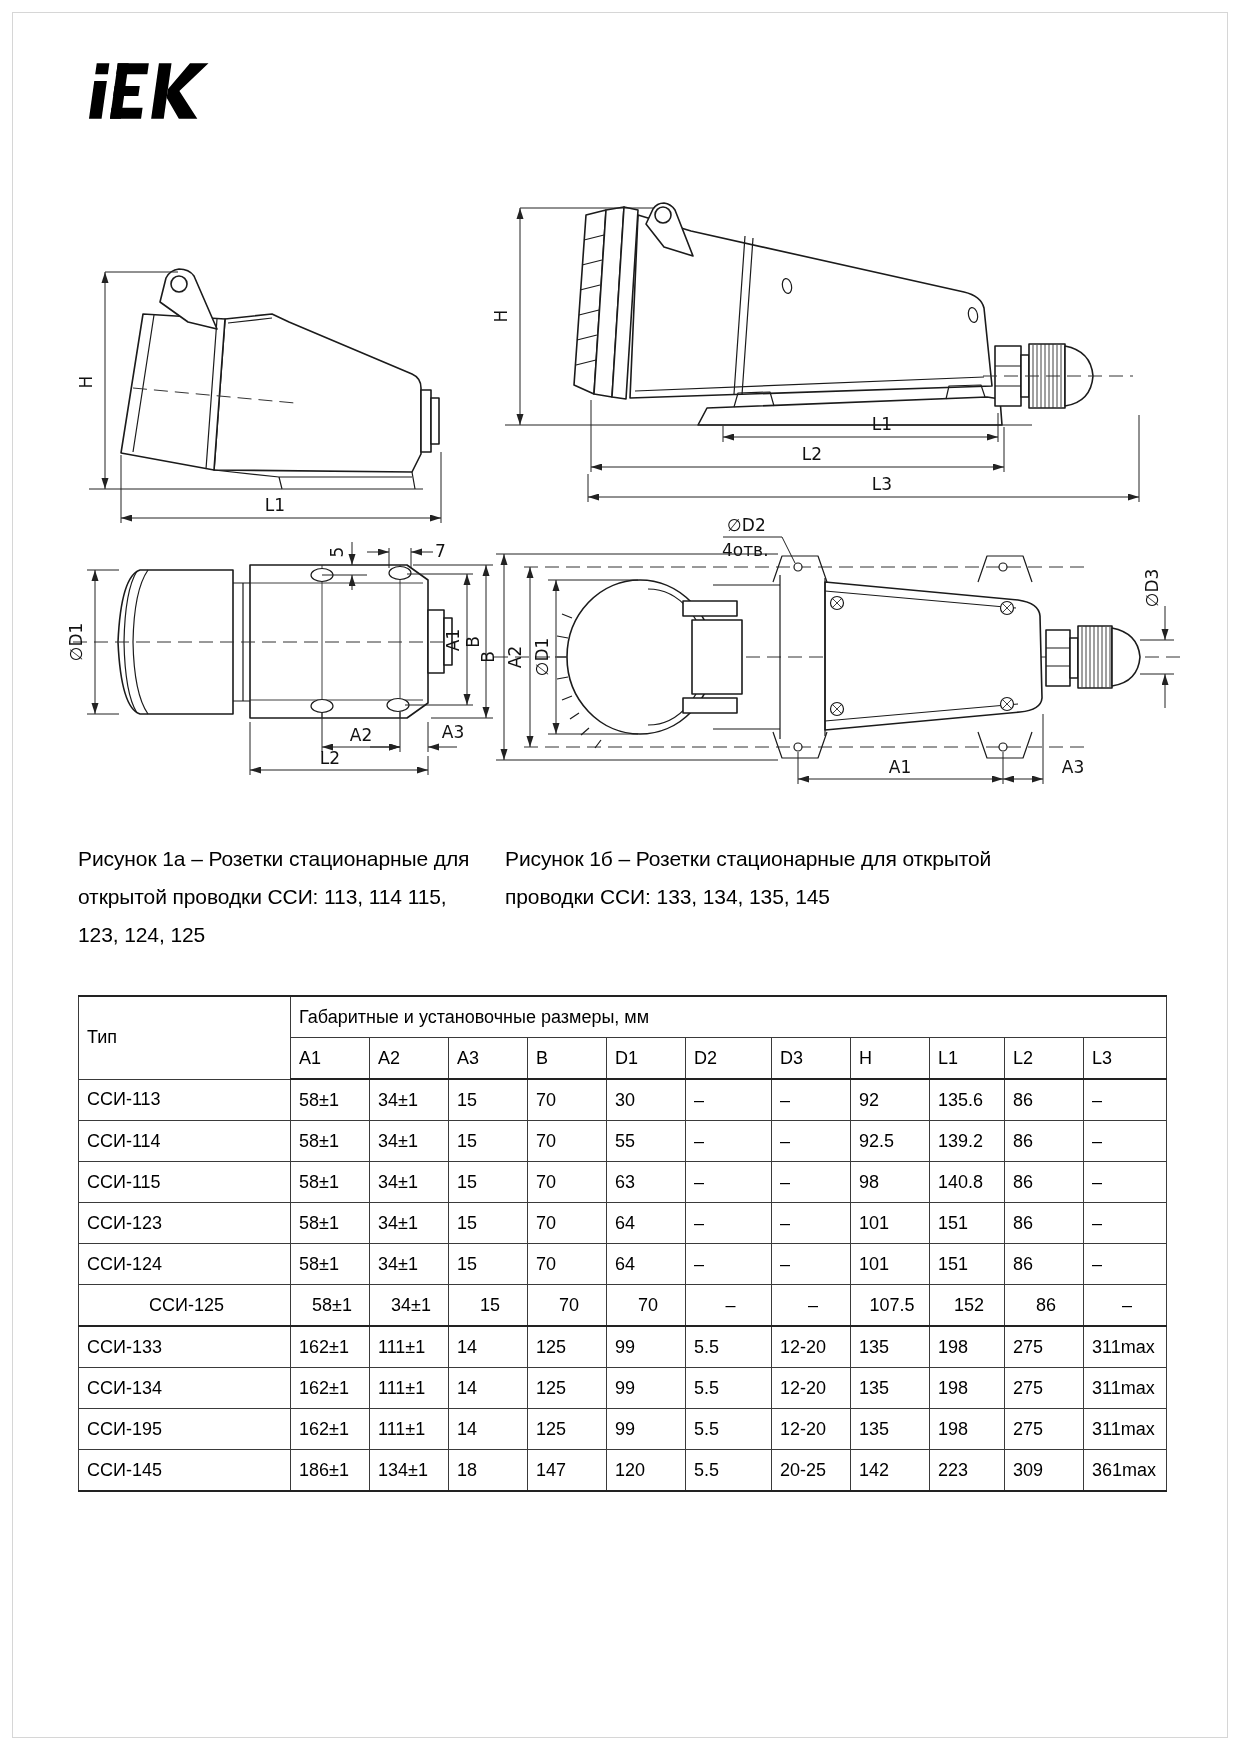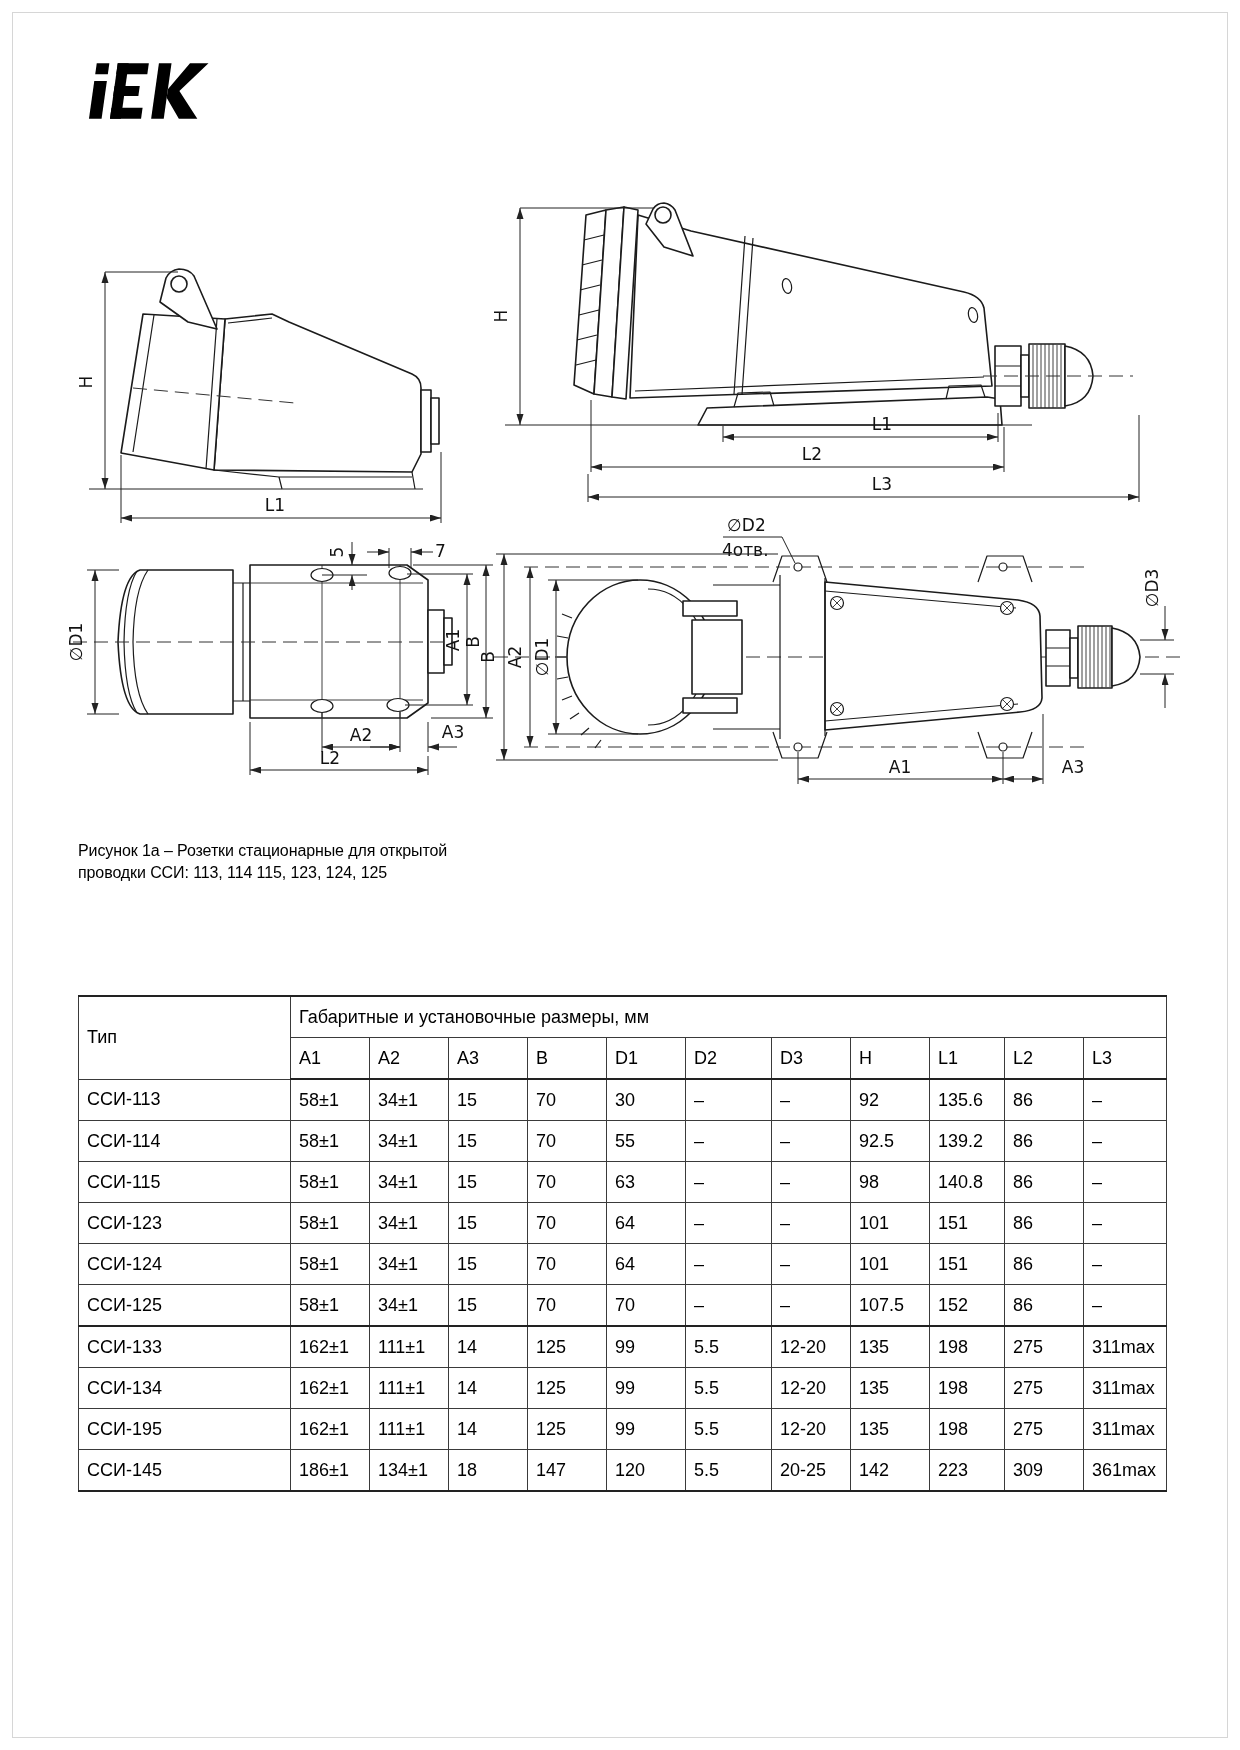--- a/index.html
+++ b/index.html
@@ -9,29 +9,29 @@
   .abs{position:absolute;}
   
   svg text{font-family:"DejaVu Sans","Liberation Sans",sans-serif;font-size:17px;fill:#111;}
   .ol{fill:#fff;stroke:#1b1b1b;stroke-width:1.6;stroke-linejoin:round;}
   .ln{fill:none;stroke:#1b1b1b;stroke-width:1.2;stroke-linejoin:round;}
   .tn{fill:none;stroke:#2b2b2b;stroke-width:0.9;}
   .dm{fill:none;stroke:#222;stroke-width:1;}
   .cl{fill:none;stroke:#333;stroke-width:1;stroke-dasharray:14,7;}
   .hole{fill:#fff;stroke:#1b1b1b;stroke-width:1.2;}
   
-  .caption{position:absolute;font-size:16px;line-height:22px;letter-spacing:-0.1px;}
+  .caption{position:absolute;font-size:21px;line-height:38px;letter-spacing:-0.1px;}
   
   .dim-table{border-collapse:collapse;table-layout:fixed;width:1088px;
              font-size:18px;}
   .dim-table th,.dim-table td{border:1px solid #3a3a3a;padding:0 4px 0 8px;height:40px;
              text-align:left;font-weight:normal;vertical-align:middle;white-space:nowrap;overflow:hidden;}
   .dim-table{border:1.5px solid #222;border-top:2.5px solid #222;border-bottom:2.5px solid #222;}
   .dim-table tr.subhead th{border-bottom:2px solid #222;}
-  .dim-table tr.gsep td{border-bottom:2px solid #222;}
+  .dim-table tr.gsep td{border-bottom:2px solid #222;text-align:center;}
   .dim-table th.group-h{border-bottom:1px solid #3a3a3a;margin-left:20px;}
 </style>
 </head>
 <body>
 
 <div class="page">
   <div class="frame"></div>
 
   <svg class="abs" style="left:85px;top:55px;" width="126" height="72" viewBox="0 0 150 72">
     <title>IEK</title>
@@ -252,20 +252,21 @@
 
     <path class="dm" d="M318,302 V334 M523,302 V334"></path>
     <line class="dm" x1="318" y1="329" x2="523" y2="329" marker-start="url(#sD)" marker-end="url(#eD)"></line>
     <text text-anchor="middle" x="420" y="323">A1</text>
     <path class="dm" d="M563,264 V334"></path>
     <line class="dm" x1="523" y1="329" x2="563" y2="329" marker-start="url(#sD)" marker-end="url(#eD)"></line>
     <text text-anchor="middle" x="593" y="323">A3</text>
   </svg>
 
   <div class="caption" style="left:78px;top:840px;width:402px;">Рисунок 1а – Розетки стационарные для открытой проводки ССИ: 113, 114 115, 123, 124, 125</div>
+  <div class="caption" style="left:505px;top:840px;width:505px;">Рисунок 1б – Розетки стационарные для открытой проводки ССИ: 133, 134, 135, 145</div>
 
   <table class="dim-table abs" style="left:78px;top:995px;">
     <colgroup>
       <col style="width:212px">
         <col style="width:79px">
         <col style="width:79px">
         <col style="width:79px">
       <col style="width:79px">
         <col style="width:79px">
         <col style="width:86px">

